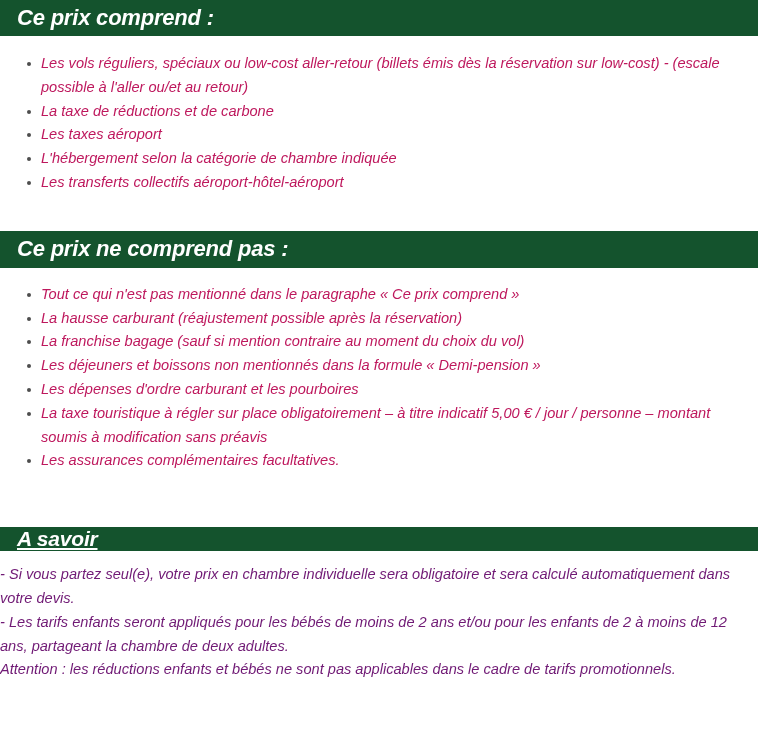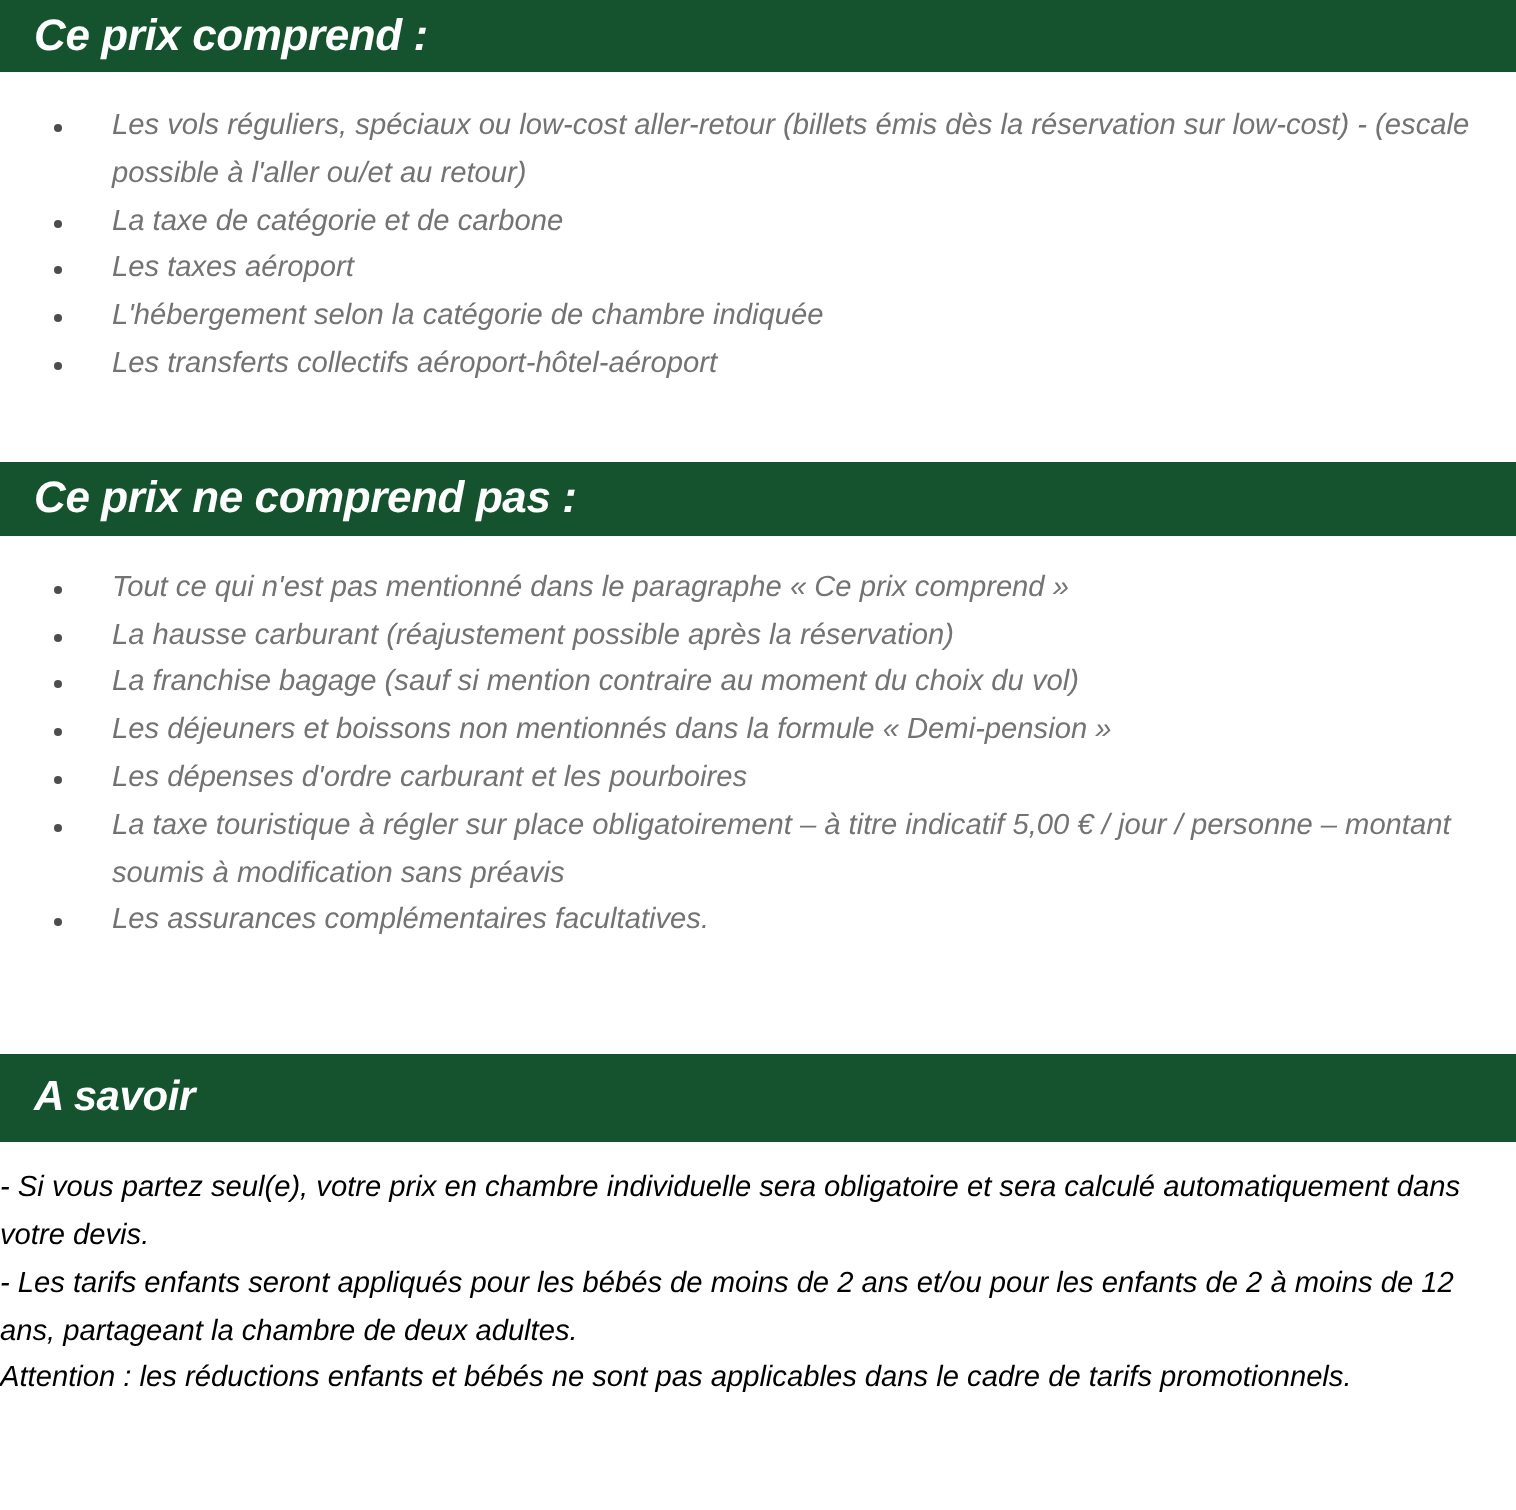--- a/index.html
+++ b/index.html
@@ -30,51 +30,51 @@
     font-size: 22px;
     letter-spacing: -0.2px;
     display: flex;
     align-items: center;
     padding-left: 17px;
     box-sizing: border-box;
     width: 758px;
   }
   .band-1 { height: 36px; }
   .band-2 { height: 37px; }
-  .band-3 { height: 44px; font-size: 21px; }
+  .band-3 { height: 24px; font-size: 21px; text-decoration: underline; }
 
   
   .list {
     list-style: none;
     margin: 0;
     padding: 0;
   }
   .list-item {
     position: relative;
-    color: #737373;
+    color: #be185d;
     font-style: italic;
     font-size: 14.6px;
     line-height: 23.8px;
-    padding-left: 56px;
+    padding-left: 41px;
     padding-right: 6px;
     margin: 0;
   }
   .list-item::before {
     content: "";
     position: absolute;
     left: 27px;
     top: 10px;
     width: 4px;
     height: 4px;
     border-radius: 50%;
     background: #4d4d4d;
   }
 
   .para {
-    color: #000000;
+    color: #701a75;
     font-style: italic;
     font-size: 14.6px;
     line-height: 23.8px;
     margin: 0;
     padding: 0 8px 0 0;
   }
 
   
   .gap-after-band-1 { height: 16px; }
   .gap-after-list-1 { height: 36px; }
@@ -86,21 +86,21 @@
 <body>
 
 <div class="page">
 
   <div class="band band-1">Ce prix comprend :</div>
 
   <div class="gap-after-band-1"></div>
 
   <ul class="list">
     <li class="list-item">Les vols réguliers, spéciaux ou low-cost aller-retour (billets émis dès la réservation sur low-cost) - (escale possible à l'aller ou/et au retour)</li>
-    <li class="list-item">La taxe de catégorie et de carbone</li>
+    <li class="list-item">La taxe de réductions et de carbone</li>
     <li class="list-item">Les taxes aéroport</li>
     <li class="list-item">L'hébergement selon la catégorie de chambre indiquée</li>
     <li class="list-item">Les transferts collectifs aéroport-hôtel-aéroport</li>
   </ul>
 
   <div class="gap-after-list-1"></div>
 
   <div class="band band-2">Ce prix ne comprend pas :</div>
 
   <div class="gap-after-band-2"></div>

